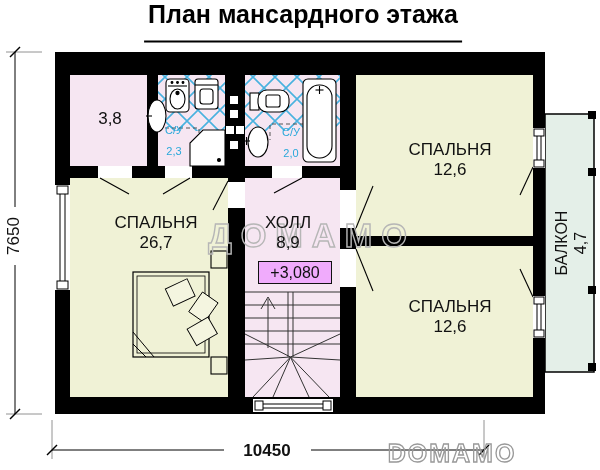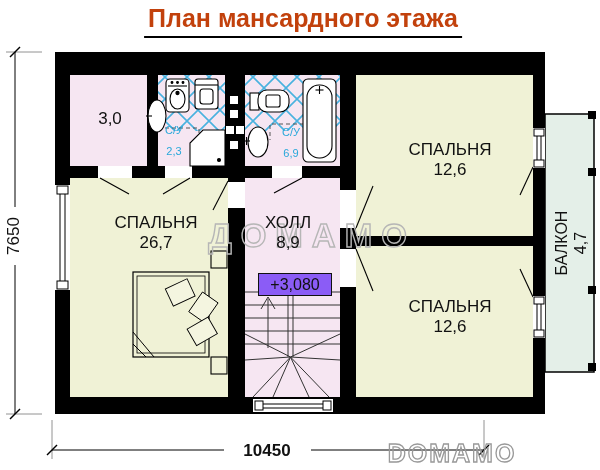--- a/index.html
+++ b/index.html
@@ -3,27 +3,27 @@
 <meta charset="utf-8">
 <style>
   html,body{margin:0;padding:0;background:#fff;}
   .stage{position:relative;width:600px;height:470px;background:#fff;
          font-family:"Liberation Sans",sans-serif;overflow:hidden;}
   svg{position:absolute;left:0;top:0;}
   .lbl{position:absolute;transform:translate(-50%,-50%);text-align:center;
        color:#111;font-size:17px;line-height:20px;white-space:pre;}
   .lbl .num{display:block;}
   .title{position:absolute;left:303px;top:21px;transform:translate(-50%,-50%);
-         font-size:25px;font-weight:bold;color:#c2410c;border-bottom:2.5px solid #000;
-         padding:0 4px 3px 4px;white-space:nowrap;}
+         font-size:25px;font-weight:bold;color:#000000;border-bottom:2.5px solid #000;
+         padding:0 4px 12px 4px;white-space:nowrap;}
   .cyan{color:#29a8da;font-size:11px;line-height:21px;}
   .rot{transform:translate(-50%,-50%) rotate(-90deg);}
   .elev{position:absolute;left:258px;top:261px;width:72px;height:21px;
-        background:#8b5cf6;border:1.3px solid #111;font-size:16px;line-height:21px;
-        text-align:center;color:#111;margin-top:12px;}
+        background:#f0abfc;border:1.3px solid #111;font-size:16px;line-height:21px;
+        text-align:center;color:#111;}
   .dim{font-size:17px;color:#111;}
 </style>
 </head>
 <body>
 
 <div class="stage">
 
 <svg width="600" height="470" viewBox="0 0 600 470">
   <defs>
     <pattern id="tile" width="22" height="22" patternUnits="userSpaceOnUse">
@@ -198,25 +198,25 @@
     <line x1="47" y1="455" x2="57" y2="445" stroke-width="1.4"></line>
     <line x1="479" y1="455" x2="489" y2="445" stroke-width="1.4"></line>
   </g>
 
   <text x="312" y="247" text-anchor="middle" font-family="Liberation Sans, sans-serif" font-size="33" font-weight="bold" letter-spacing="9" fill="none" stroke="#b6b6b6" stroke-width="1.4">ДОМАМО</text>
   <text x="452" y="462" text-anchor="middle" font-family="Liberation Sans, sans-serif" font-size="25" font-weight="bold" letter-spacing="2" fill="none" stroke="#999999" stroke-width="1.3">DOMAMO</text>
 </svg>
 
   <div class="title">План мансардного этажа</div>
 
-  <div class="lbl" style="left:110px;top:119px;">3,0</div>
+  <div class="lbl" style="left:110px;top:119px;">3,8</div>
 
   <div class="lbl cyan" style="left:174px;top:141px;"><span>С/У</span><span class="num">2,3</span></div>
 
-  <div class="lbl cyan" style="left:291px;top:143px;"><span>С/У</span><span class="num">6,9</span></div>
+  <div class="lbl cyan" style="left:291px;top:143px;"><span>С/У</span><span class="num">2,0</span></div>
 
   <div class="lbl" style="left:156px;top:233px;"><span>СПАЛЬНЯ</span><span class="num">26,7</span></div>
 
   <div class="lbl" style="left:288px;top:233px;"><span>ХОЛЛ</span><span class="num">8,9</span></div>
 
   <div class="elev">+3,080</div>
 
   <div class="lbl" style="left:450px;top:160px;"><span>СПАЛЬНЯ</span><span class="num">12,6</span></div>
 
   <div class="lbl" style="left:450px;top:317px;"><span>СПАЛЬНЯ</span><span class="num">12,6</span></div>

